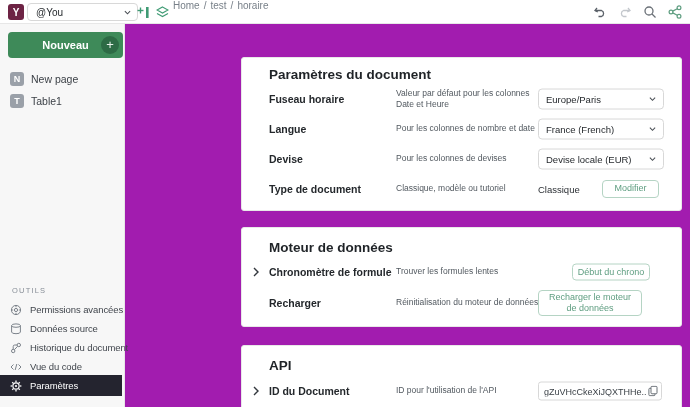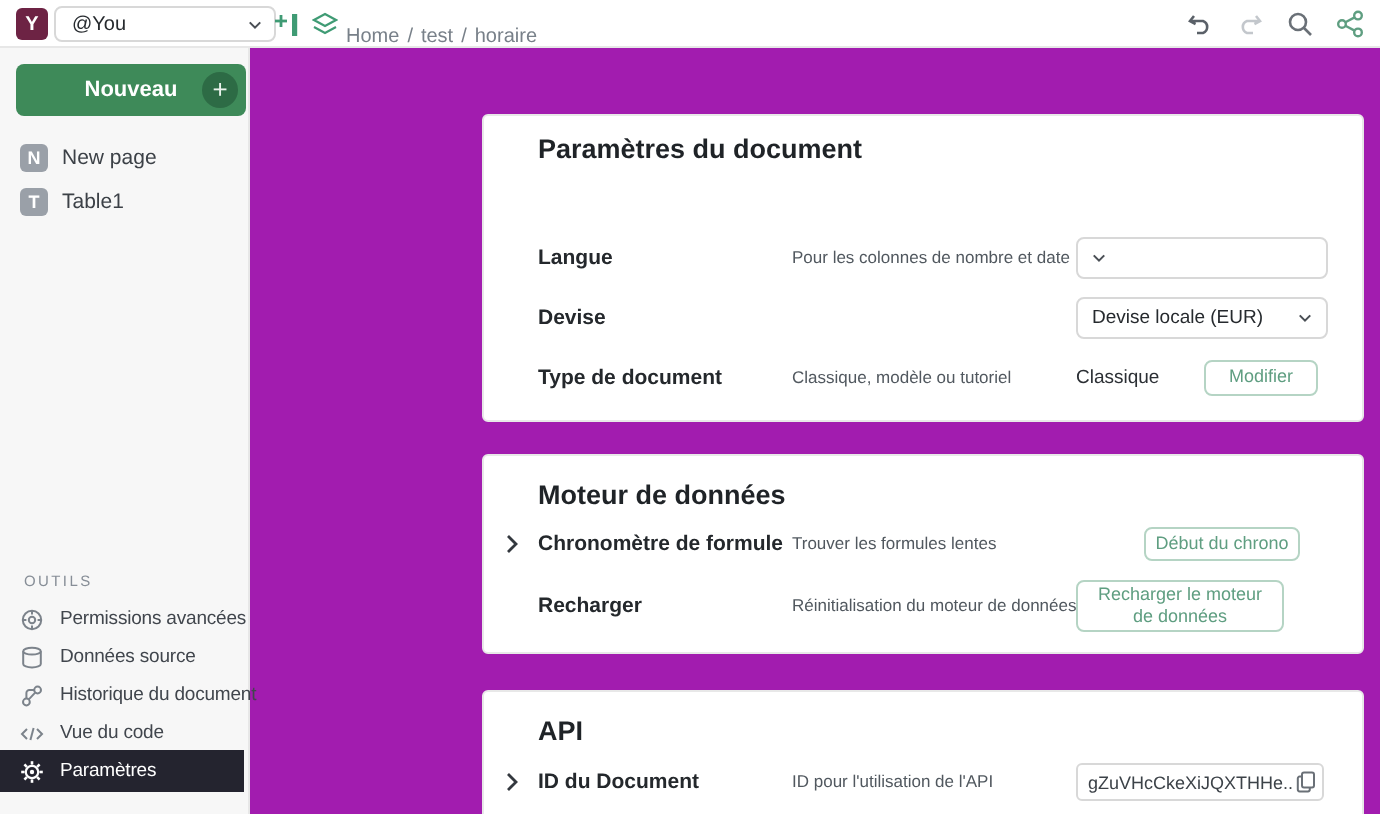--- a/index.html
+++ b/index.html
@@ -9,21 +9,21 @@
 
   
   .topbar { position:absolute; left:0; top:0; width:690px; height:24px; background:#fff; border-bottom:1px solid #e7e7e7; z-index:3; }
   .logo { position:absolute; left:8px; top:4px; width:16px; height:16px; background:#6d2344; color:#fff;
           font-size:10px; font-weight:bold; border-radius:3px; display:flex; align-items:center; justify-content:center; }
   .org-select { position:absolute; left:27px; top:3px; width:111px; height:18px; background:#fff; border:1px solid #d8d8d8;
           border-radius:4px; display:flex; align-items:center; padding:0 6px 0 8px; cursor:pointer; }
   .org-select span.txt { font-size:10px; color:#262a2e; flex:1; }
   .chev { width:7px; height:5px; }
   .bc-ico { position:absolute; top:6px; width:13px; height:13px; }
-  .breadcrumb { position:absolute; left:173px; top:0; height:24px; display:flex; align-items:flex-end; gap:4px;
+  .breadcrumb { position:absolute; left:173px; top:0; height:24px; display:flex; align-items:flex-start; gap:4px;
           font-size:10px; color:#788089; }
   .breadcrumb .lnk { cursor:pointer; }
   .top-actions { position:absolute; right:8px; top:0; height:24px; display:flex; align-items:center; gap:11px; }
   .top-actions svg { display:block; cursor:pointer; }
 
   
   .sidebar { position:absolute; left:0; top:24px; width:125px; height:383px; background:#f7f7f7; border-right:1px solid #e7e7e7; z-index:2; }
   .new-btn { position:absolute; left:8px; top:8px; width:115px; height:26px; background:#3e8a59; border:none; border-radius:4px;
           color:#fff; font-size:11px; font-weight:bold; font-family:inherit; cursor:pointer; display:flex; align-items:center; justify-content:center; }
   .new-btn .plus { position:absolute; right:4px; top:4px; width:18px; height:18px; border-radius:50%; background:#2d6b45;
@@ -181,33 +181,45 @@
       </svg>
       <span class="lbl">Vue du code</span>
     </div>
   </div>
 
   <div class="main">
 
     <section class="card" style="top:33px; height:154px;">
       <h2 class="card-title">Paramètres du document</h2>
 
+      <div class="row" style="top:26px">
+        <span class="rlabel">Fuseau horaire</span>
+        <span class="rdesc">Valeur par défaut pour les colonnes Date et Heure</span>
+        <div class="select">
+          <span class="txt">Europe/Paris</span>
+          <svg class="chev" viewBox="0 0 8 5">
+              <polyline points="1,1 4,4 7,1" fill="none" stroke="#4a4f55" stroke-width="1.2"></polyline>
+            </svg>
+        </div>
+      </div>
 
       <div class="row" style="top:56px">
         <span class="rlabel">Langue</span>
         <span class="rdesc">Pour les colonnes de nombre et date</span>
         <div class="select">
+          <span class="txt">France (French)</span>
           <svg class="chev" viewBox="0 0 8 5">
               <polyline points="1,1 4,4 7,1" fill="none" stroke="#4a4f55" stroke-width="1.2"></polyline>
             </svg>
         </div>
       </div>
 
       <div class="row" style="top:86px">
         <span class="rlabel">Devise</span>
+        <span class="rdesc">Pour les colonnes de devises</span>
         <div class="select">
           <span class="txt">Devise locale (EUR)</span>
           <svg class="chev" viewBox="0 0 8 5">
               <polyline points="1,1 4,4 7,1" fill="none" stroke="#4a4f55" stroke-width="1.2"></polyline>
             </svg>
         </div>
       </div>
 
       <div class="row" style="top:116px">
         <span class="rlabel">Type de document</span>

